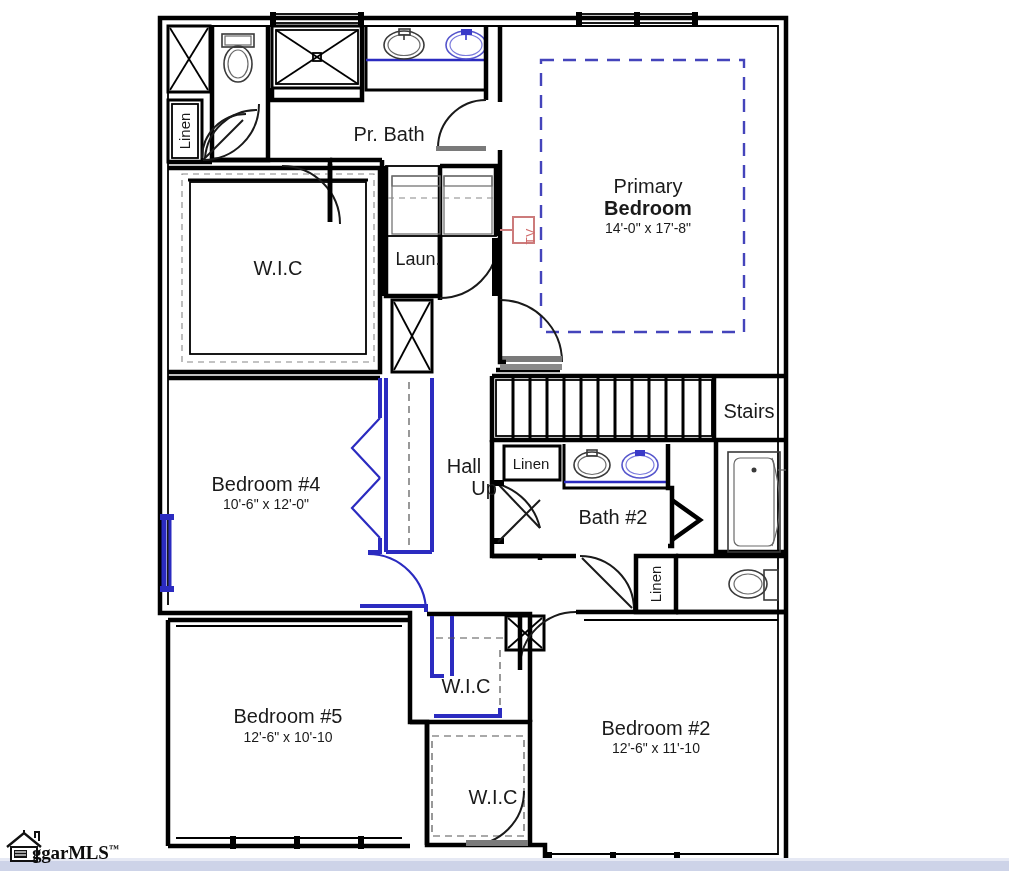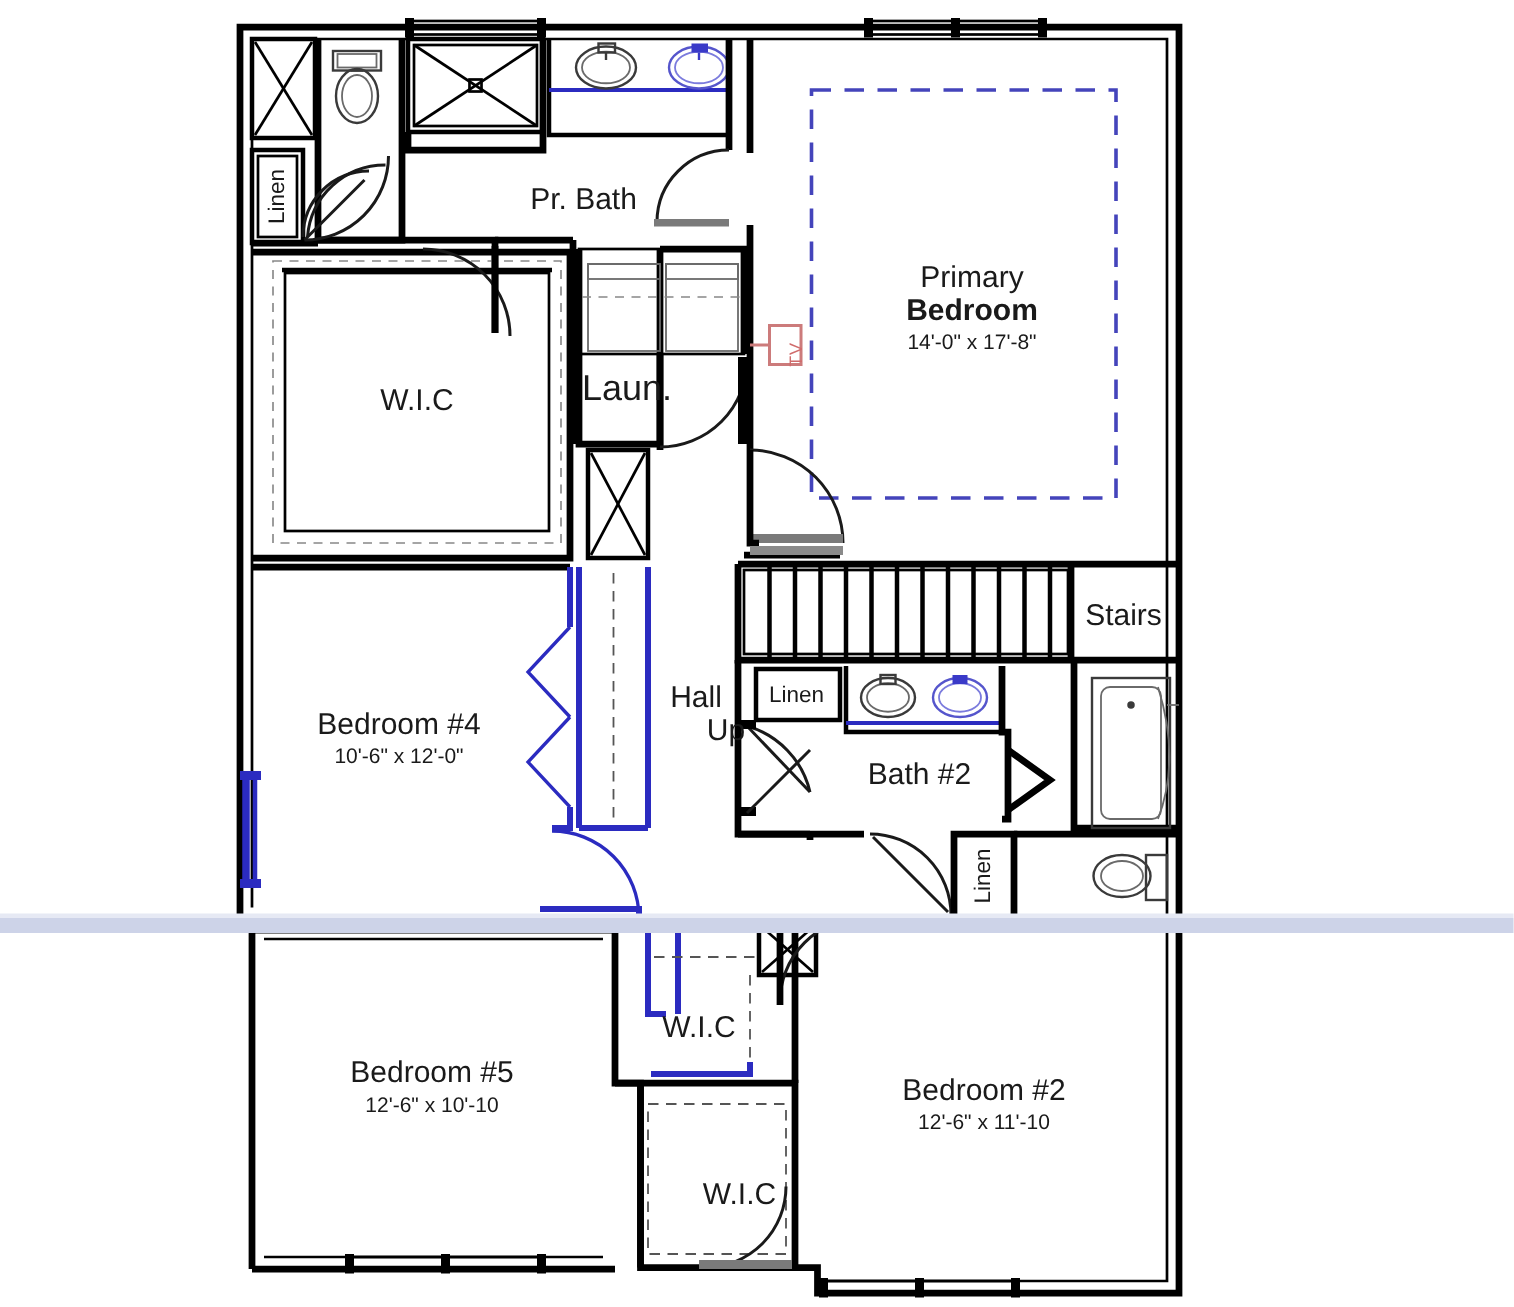--- a/index.html
+++ b/index.html
@@ -2,35 +2,35 @@
 <html><head>
 <meta charset="utf-8">
 <title>Second Floor Plan</title>
 <style>
   html,body{margin:0;padding:0;background:#ffffff;}
   body{
     width:1009px;height:871px;position:relative;overflow:hidden;
     font-family:"Liberation Sans", sans-serif;
     background:#ffffff;
   }
-  #plan-root{position:absolute;left:0;top:0;width:1009px;height:622px;}
+  #plan-root{position:absolute;left:0;top:0;width:1009px;height:871px;}
   svg#floorplan{position:absolute;left:0;top:0;width:1009px;height:871px;display:block;}
 
   
   .lbl{
     position:absolute;
     color:#1a1a1a;
     font-family:"Liberation Sans", sans-serif;
     white-space:nowrap;
     line-height:1.05;
     text-align:center;
     -webkit-font-smoothing:antialiased;
   }
   .lbl.room{font-size:20px;}
-  .lbl.room-sm{font-size:24px;}
+  .lbl.room-sm{font-size:18px;}
   .lbl.dim{font-size:14px;}
   .lbl.small{font-size:15px;}
   .lbl.tvtext{
     font-size:12px;color:#d06b6b;letter-spacing:0.5px;
     transform:rotate(-90deg);transform-origin:center center;
   }
   .centered{transform:translate(-50%,-50%);}
   .centered-v{transform:translate(-50%,-50%) rotate(-90deg);}
 
   
@@ -405,14 +405,27 @@
 
   <div class="lbl small centered" style="left:531px;top:464px;">Linen</div>
 
   <div class="lbl small centered-v" style="left:656px;top:584px;">Linen</div>
 
   <div class="lbl tvtext centered-v" style="left:523px;top:230px;">TV</div>
 
   <div id="footer-bar2"></div>
   <div id="footer-bar"></div>
 
+  <div id="watermark">
+    <svg width="42" height="36" viewBox="0 0 42 36">
+      <path d="M3,18 L20,4 L37,18" stroke="#111" stroke-width="2.4" fill="none"></path>
+      <path d="M20,4 L20,1 M31,9 L31,3 L35,3 L35,12" stroke="#111" stroke-width="2" fill="none"></path>
+      <rect x="7" y="18" width="26" height="14" stroke="#111" stroke-width="2" fill="#fff"></rect>
+      <rect x="10" y="21" width="13" height="8" fill="#111"></rect>
+      <line x1="11" y1="23" x2="22" y2="23" stroke="#fff" stroke-width="1.2"></line>
+      <line x1="11" y1="26" x2="22" y2="26" stroke="#fff" stroke-width="1.2"></line>
+    </svg>
+    <div id="wm-text">
+      <span>ggarMLS</span><span id="wm-tm">™</span>
+    </div>
+  </div>
 
 </div>
 
 </body></html>

